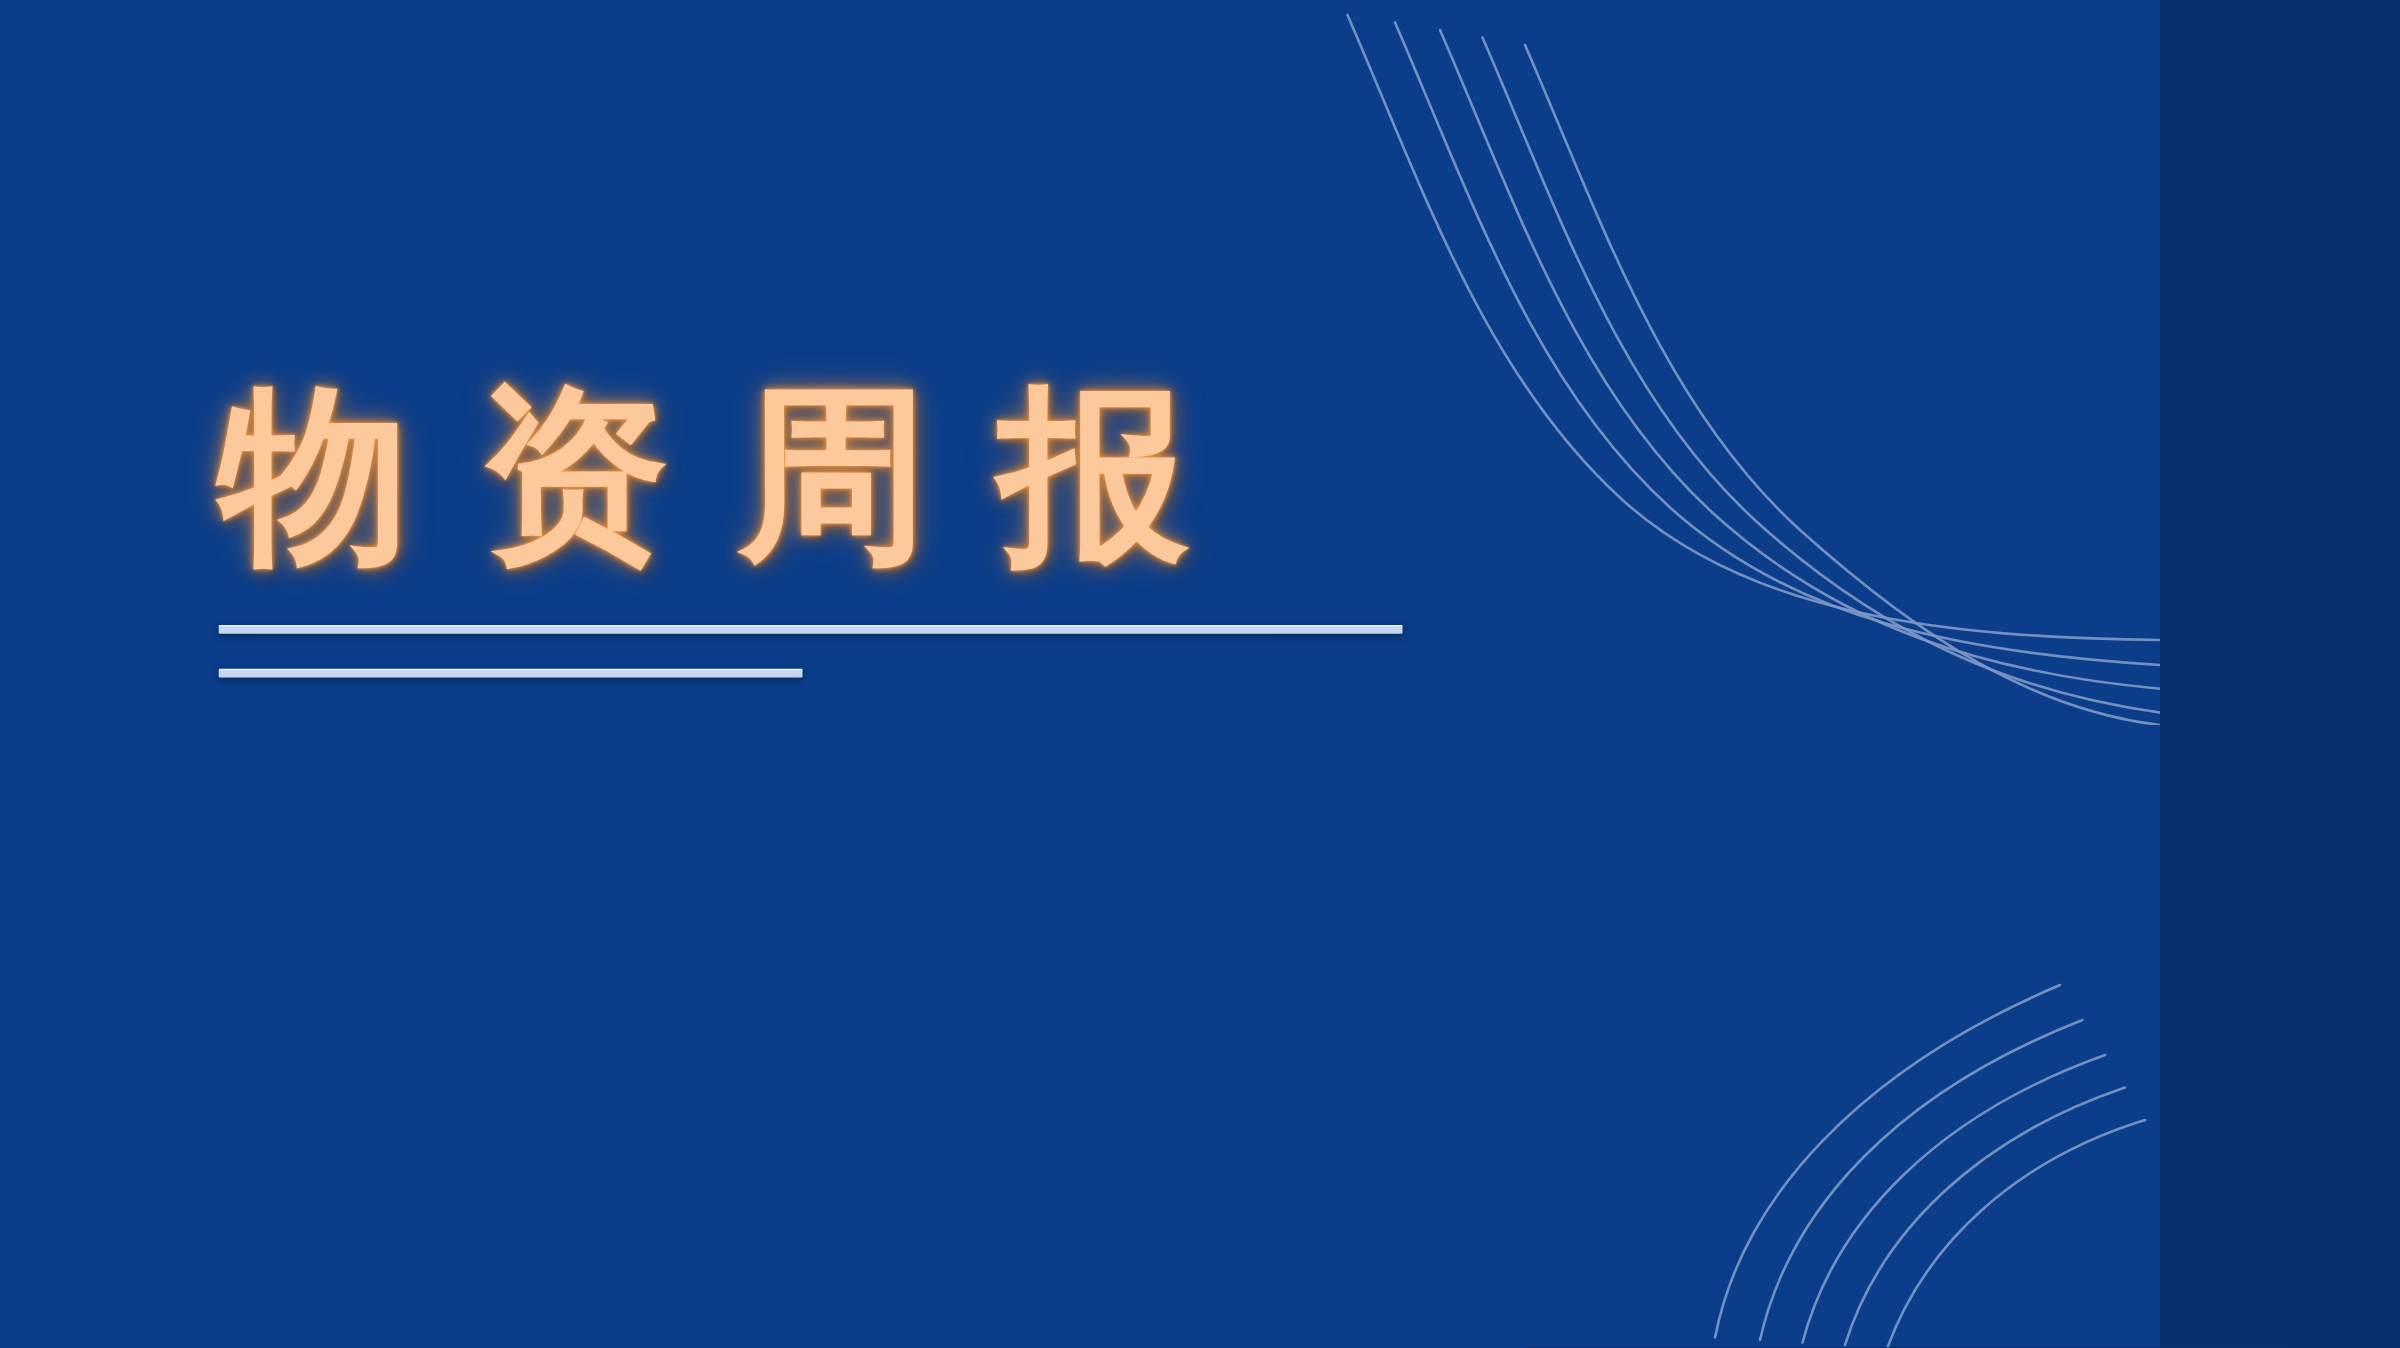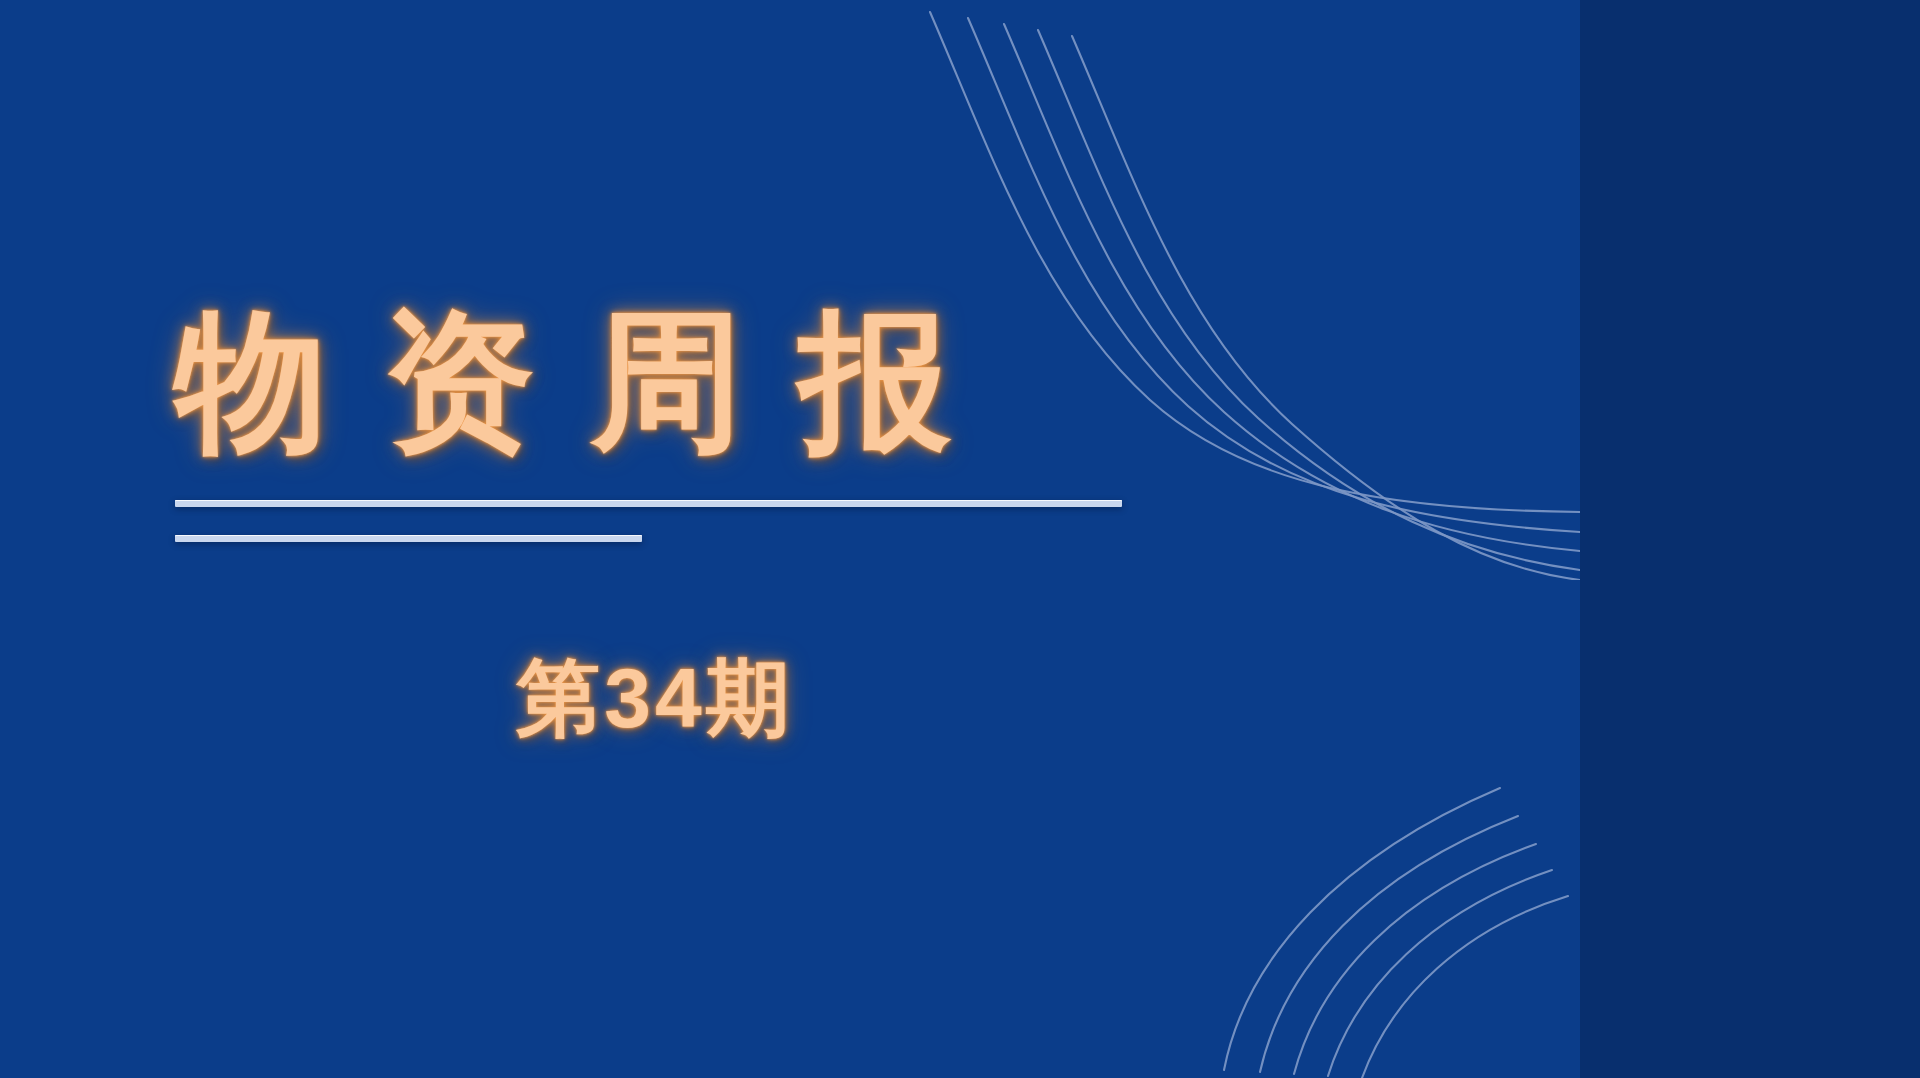--- a/index.html
+++ b/index.html
@@ -3,21 +3,21 @@
 <meta charset="utf-8">
 <style>
   html, body {
     margin: 0;
     padding: 0;
     background: #082f6e;
   }
 
   #slide {
     position: relative;
-    width: 1580px;
+    width: 1728px;
     height: 1078px;
     overflow: hidden;
     background: #0b3d8a;
     font-family: "Liberation Sans", "DejaVu Sans", sans-serif;
     -webkit-font-smoothing: antialiased;
   }
 
   
   .deco {
     position: absolute;
@@ -149,15 +149,14 @@
 
   <div class="title-block">
     <h1 class="main-title">物资周报</h1>
   </div>
 
   <div class="rules">
     <div class="rule rule-long"></div>
     <div class="rule rule-short"></div>
   </div>
 
-  <p class="subtitle">第34期</p>
 
 </div>
 
 </body></html>

